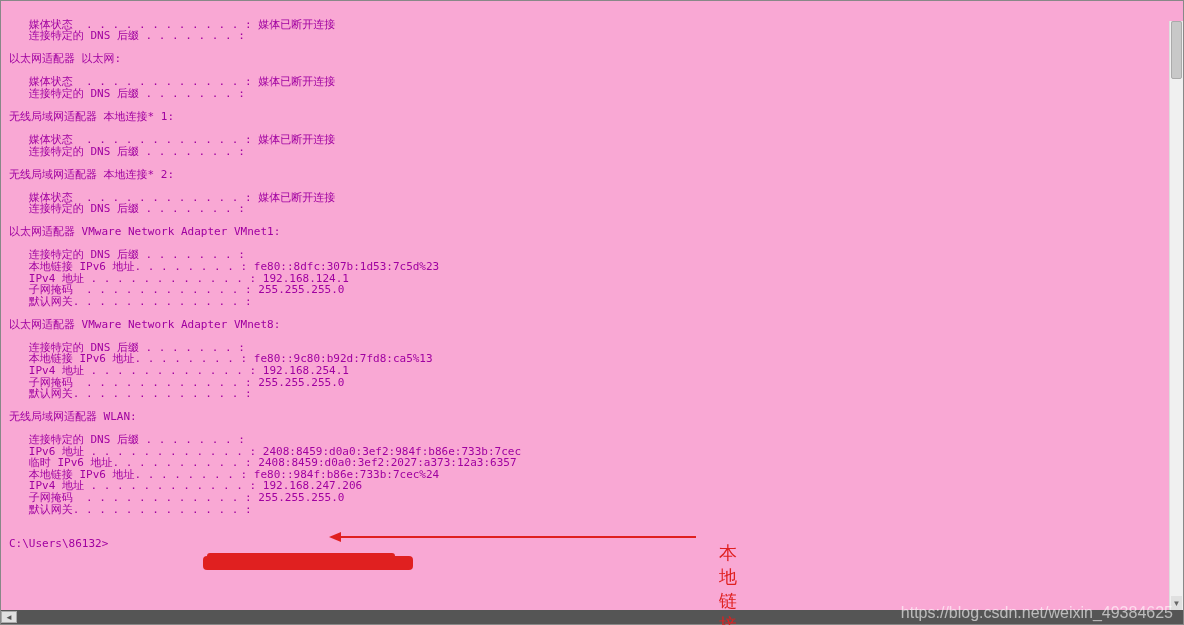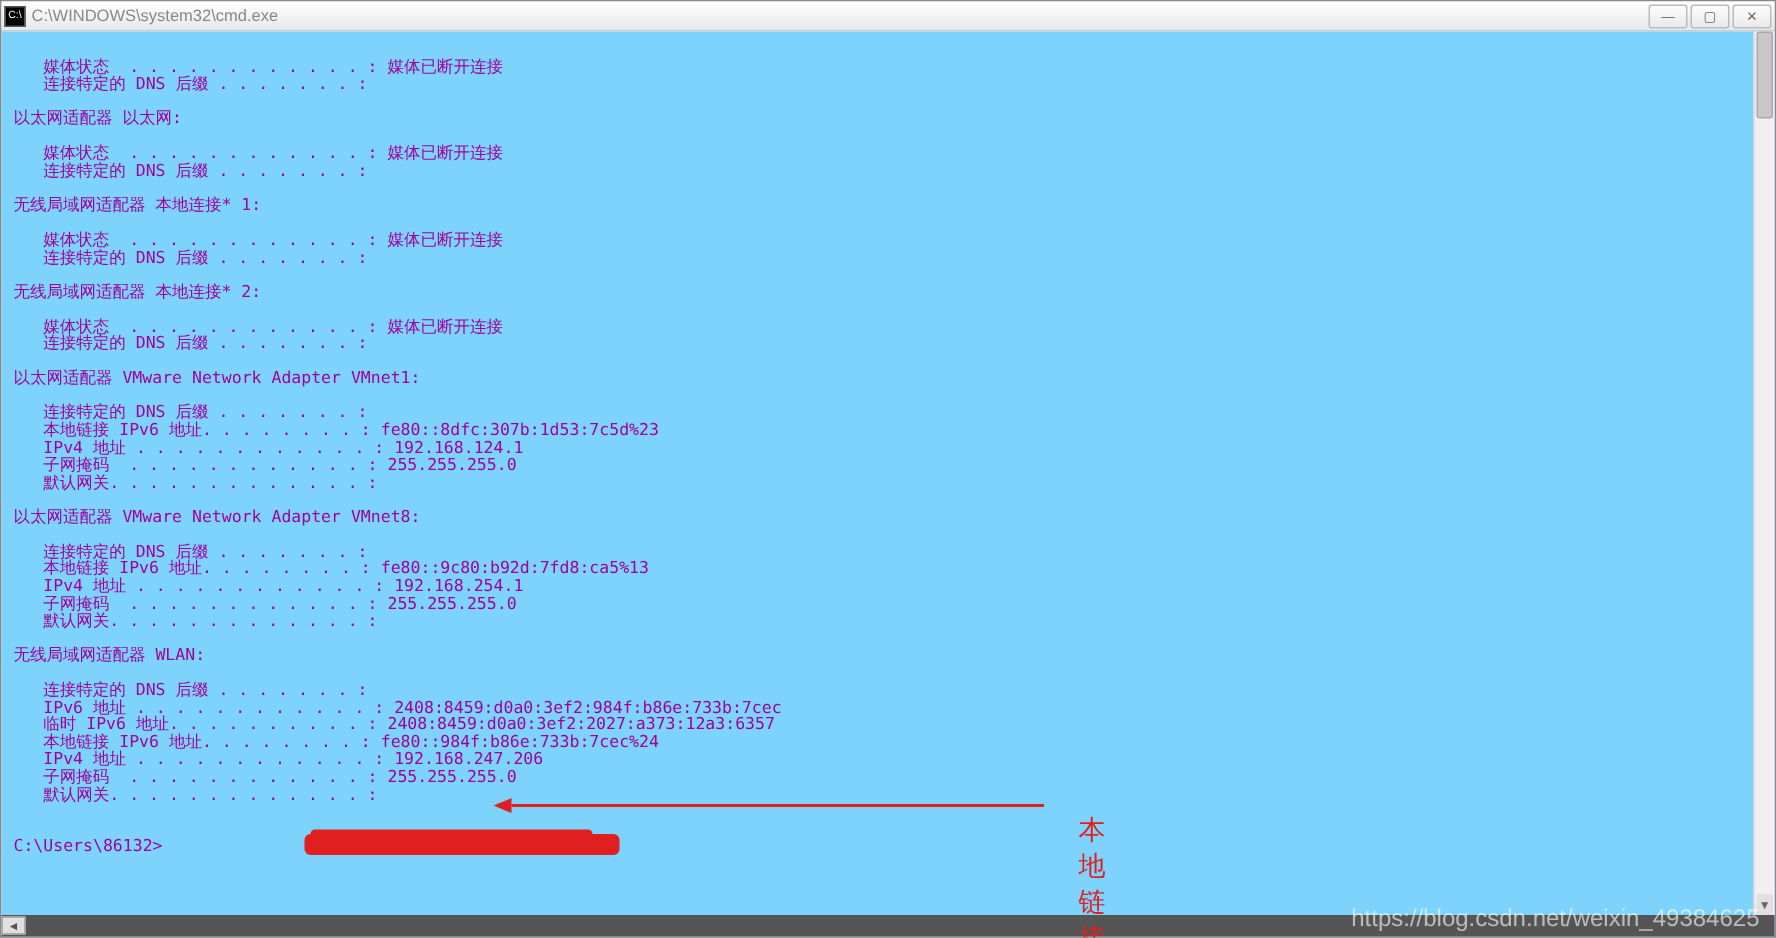--- a/index.html
+++ b/index.html
@@ -52,21 +52,21 @@
       border-radius: 2px;
       display: flex;
       align-items: center;
       justify-content: center;
       font-size: 9px;
       color: #666;
       cursor: pointer;
     }
     .terminal {
       flex: 1;
-      background: #7dd3fc;
+      background: #f9a8d4;
       padding: 6px 8px 6px 8px;
       font-family: "NSimSun", "SimSun", "Consolas", monospace;
       font-size: 11px;
       line-height: 1.05;
       color: #a000a0;
       white-space: pre;
       position: relative;
       overflow: hidden;
     }
     .scrollbar-v {
@@ -152,29 +152,20 @@
       position: absolute;
       color: #e02020;
       font-size: 18px;
       font-family: "Microsoft YaHei", sans-serif;
     }
   </style>
 </head>
 <body>
 
 <div class="window">
-  <div class="titlebar">
-    <div class="titlebar-icon">C:\</div>
-    <div class="titlebar-title">C:\WINDOWS\system32\cmd.exe</div>
-    <div class="win-btns">
-      <div class="win-btn">—</div>
-      <div class="win-btn">▢</div>
-      <div class="win-btn">✕</div>
-    </div>
-  </div>
 
   <div class="terminal" id="terminal">
    媒体状态  . . . . . . . . . . . . : 媒体已断开连接
    连接特定的 DNS 后缀 . . . . . . . :
 
 以太网适配器 以太网:
 
    媒体状态  . . . . . . . . . . . . : 媒体已断开连接
    连接特定的 DNS 后缀 . . . . . . . :
 

